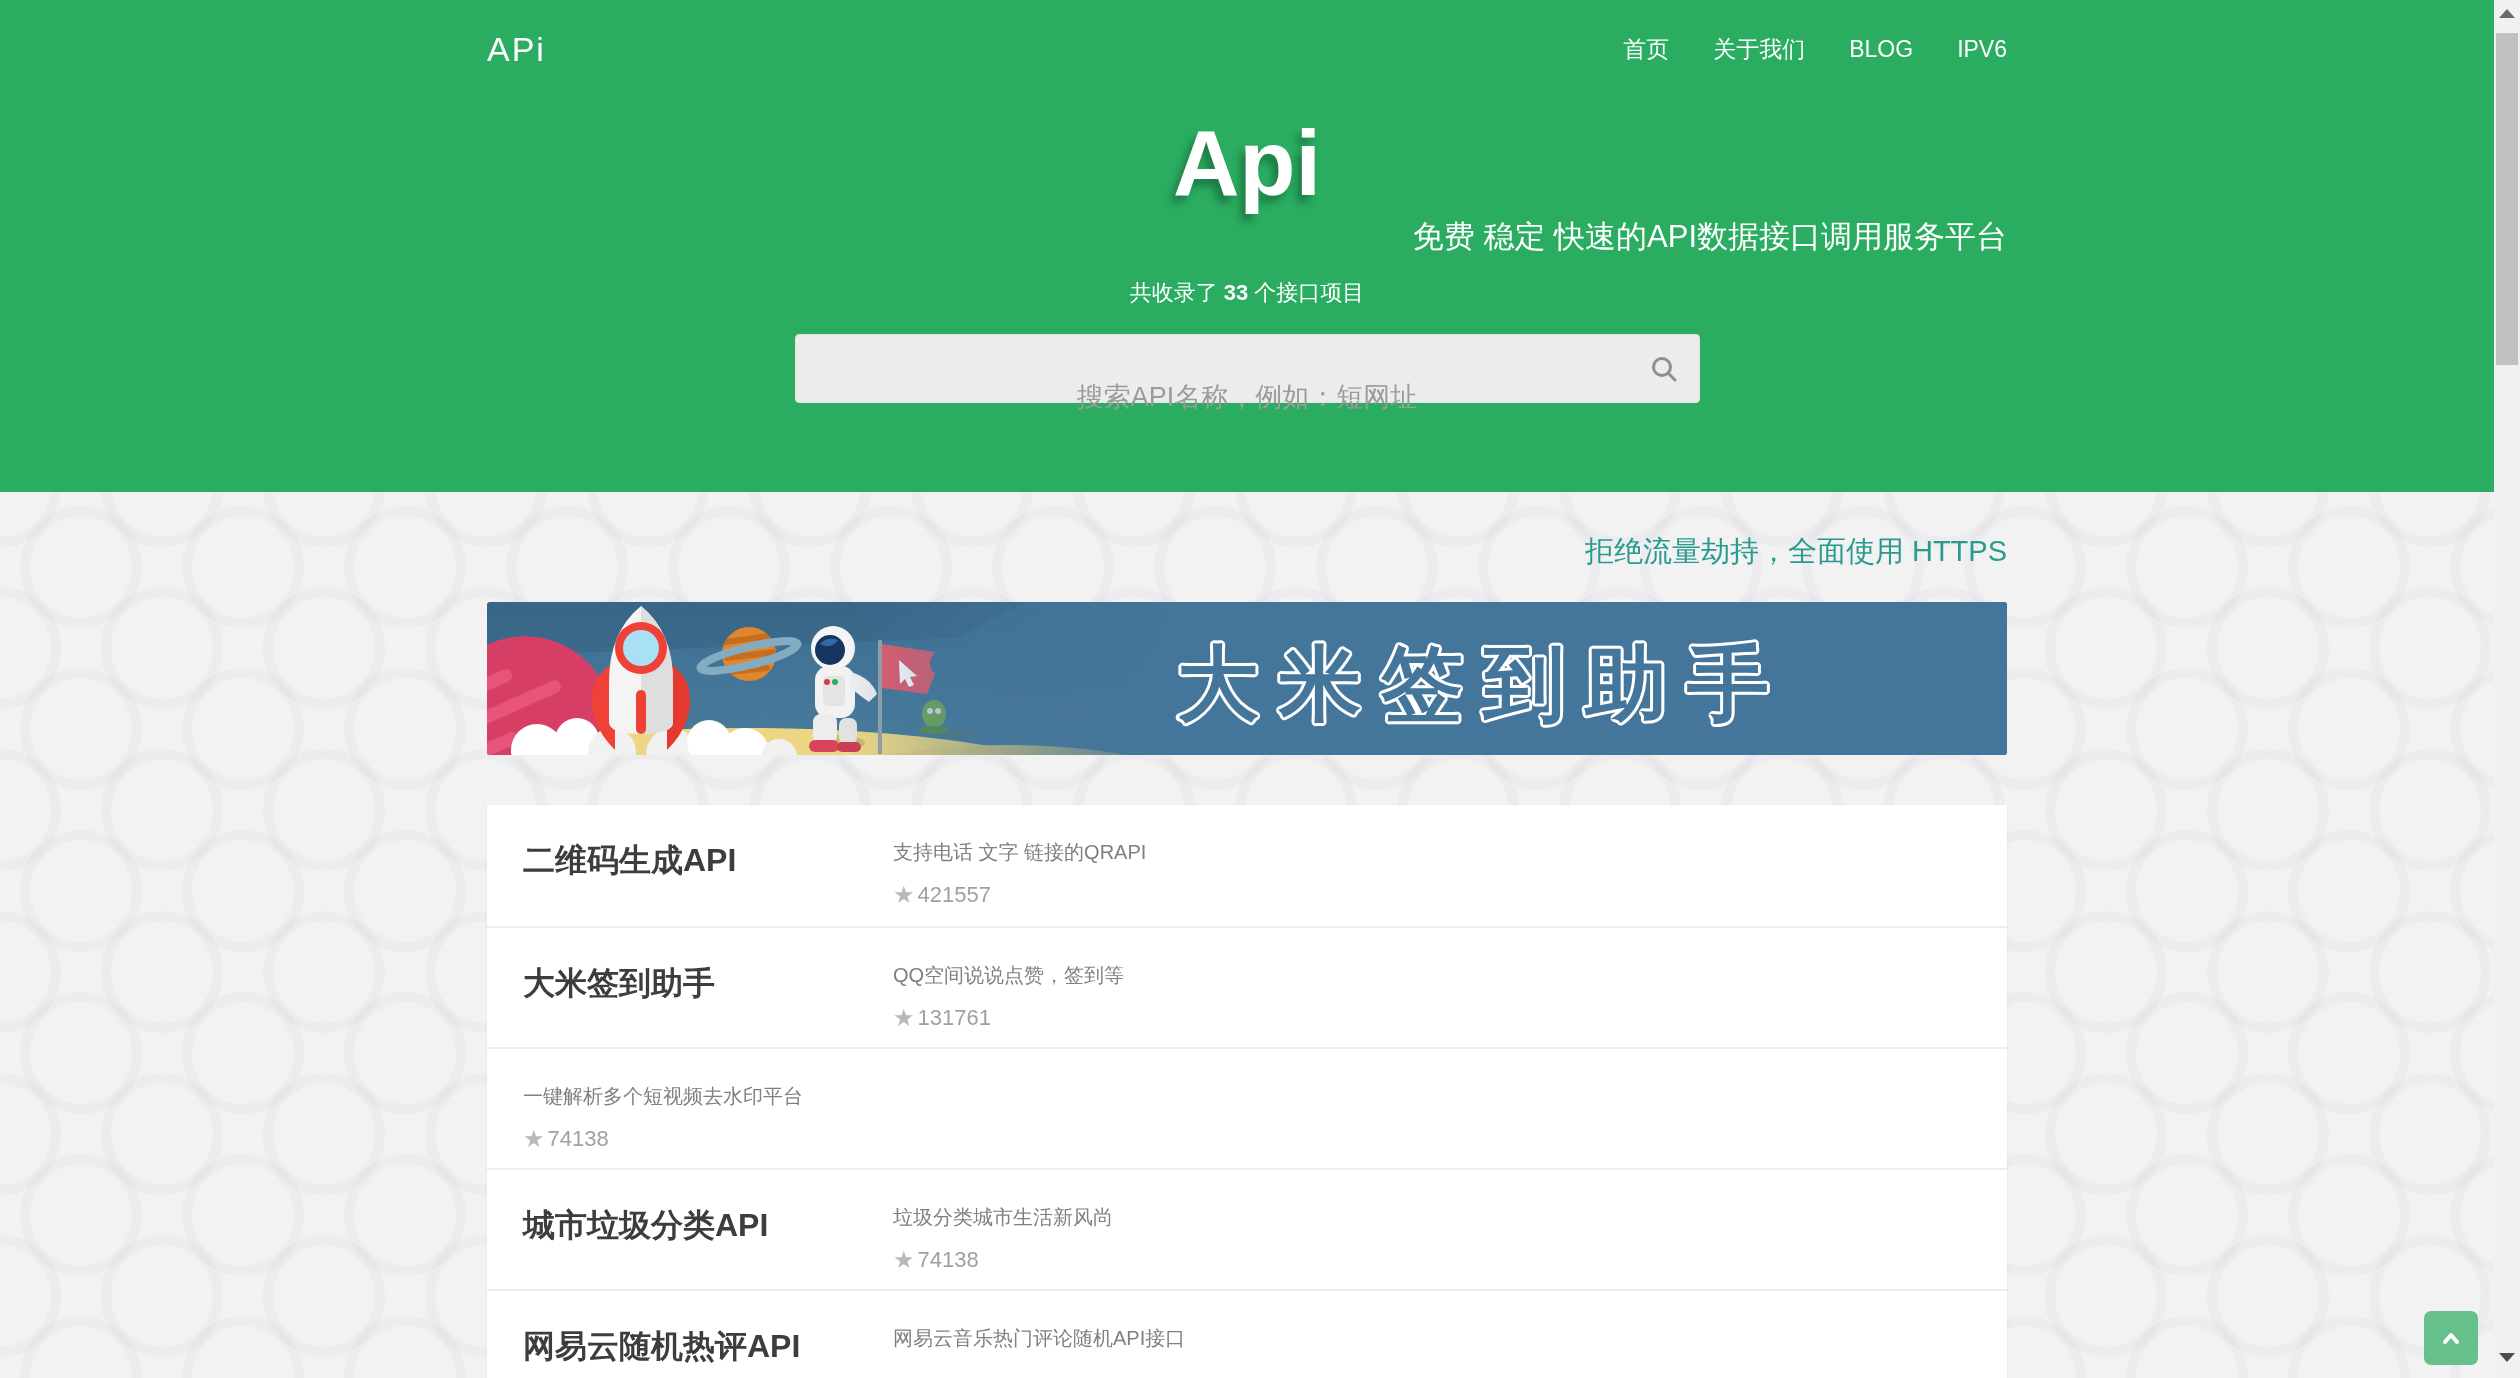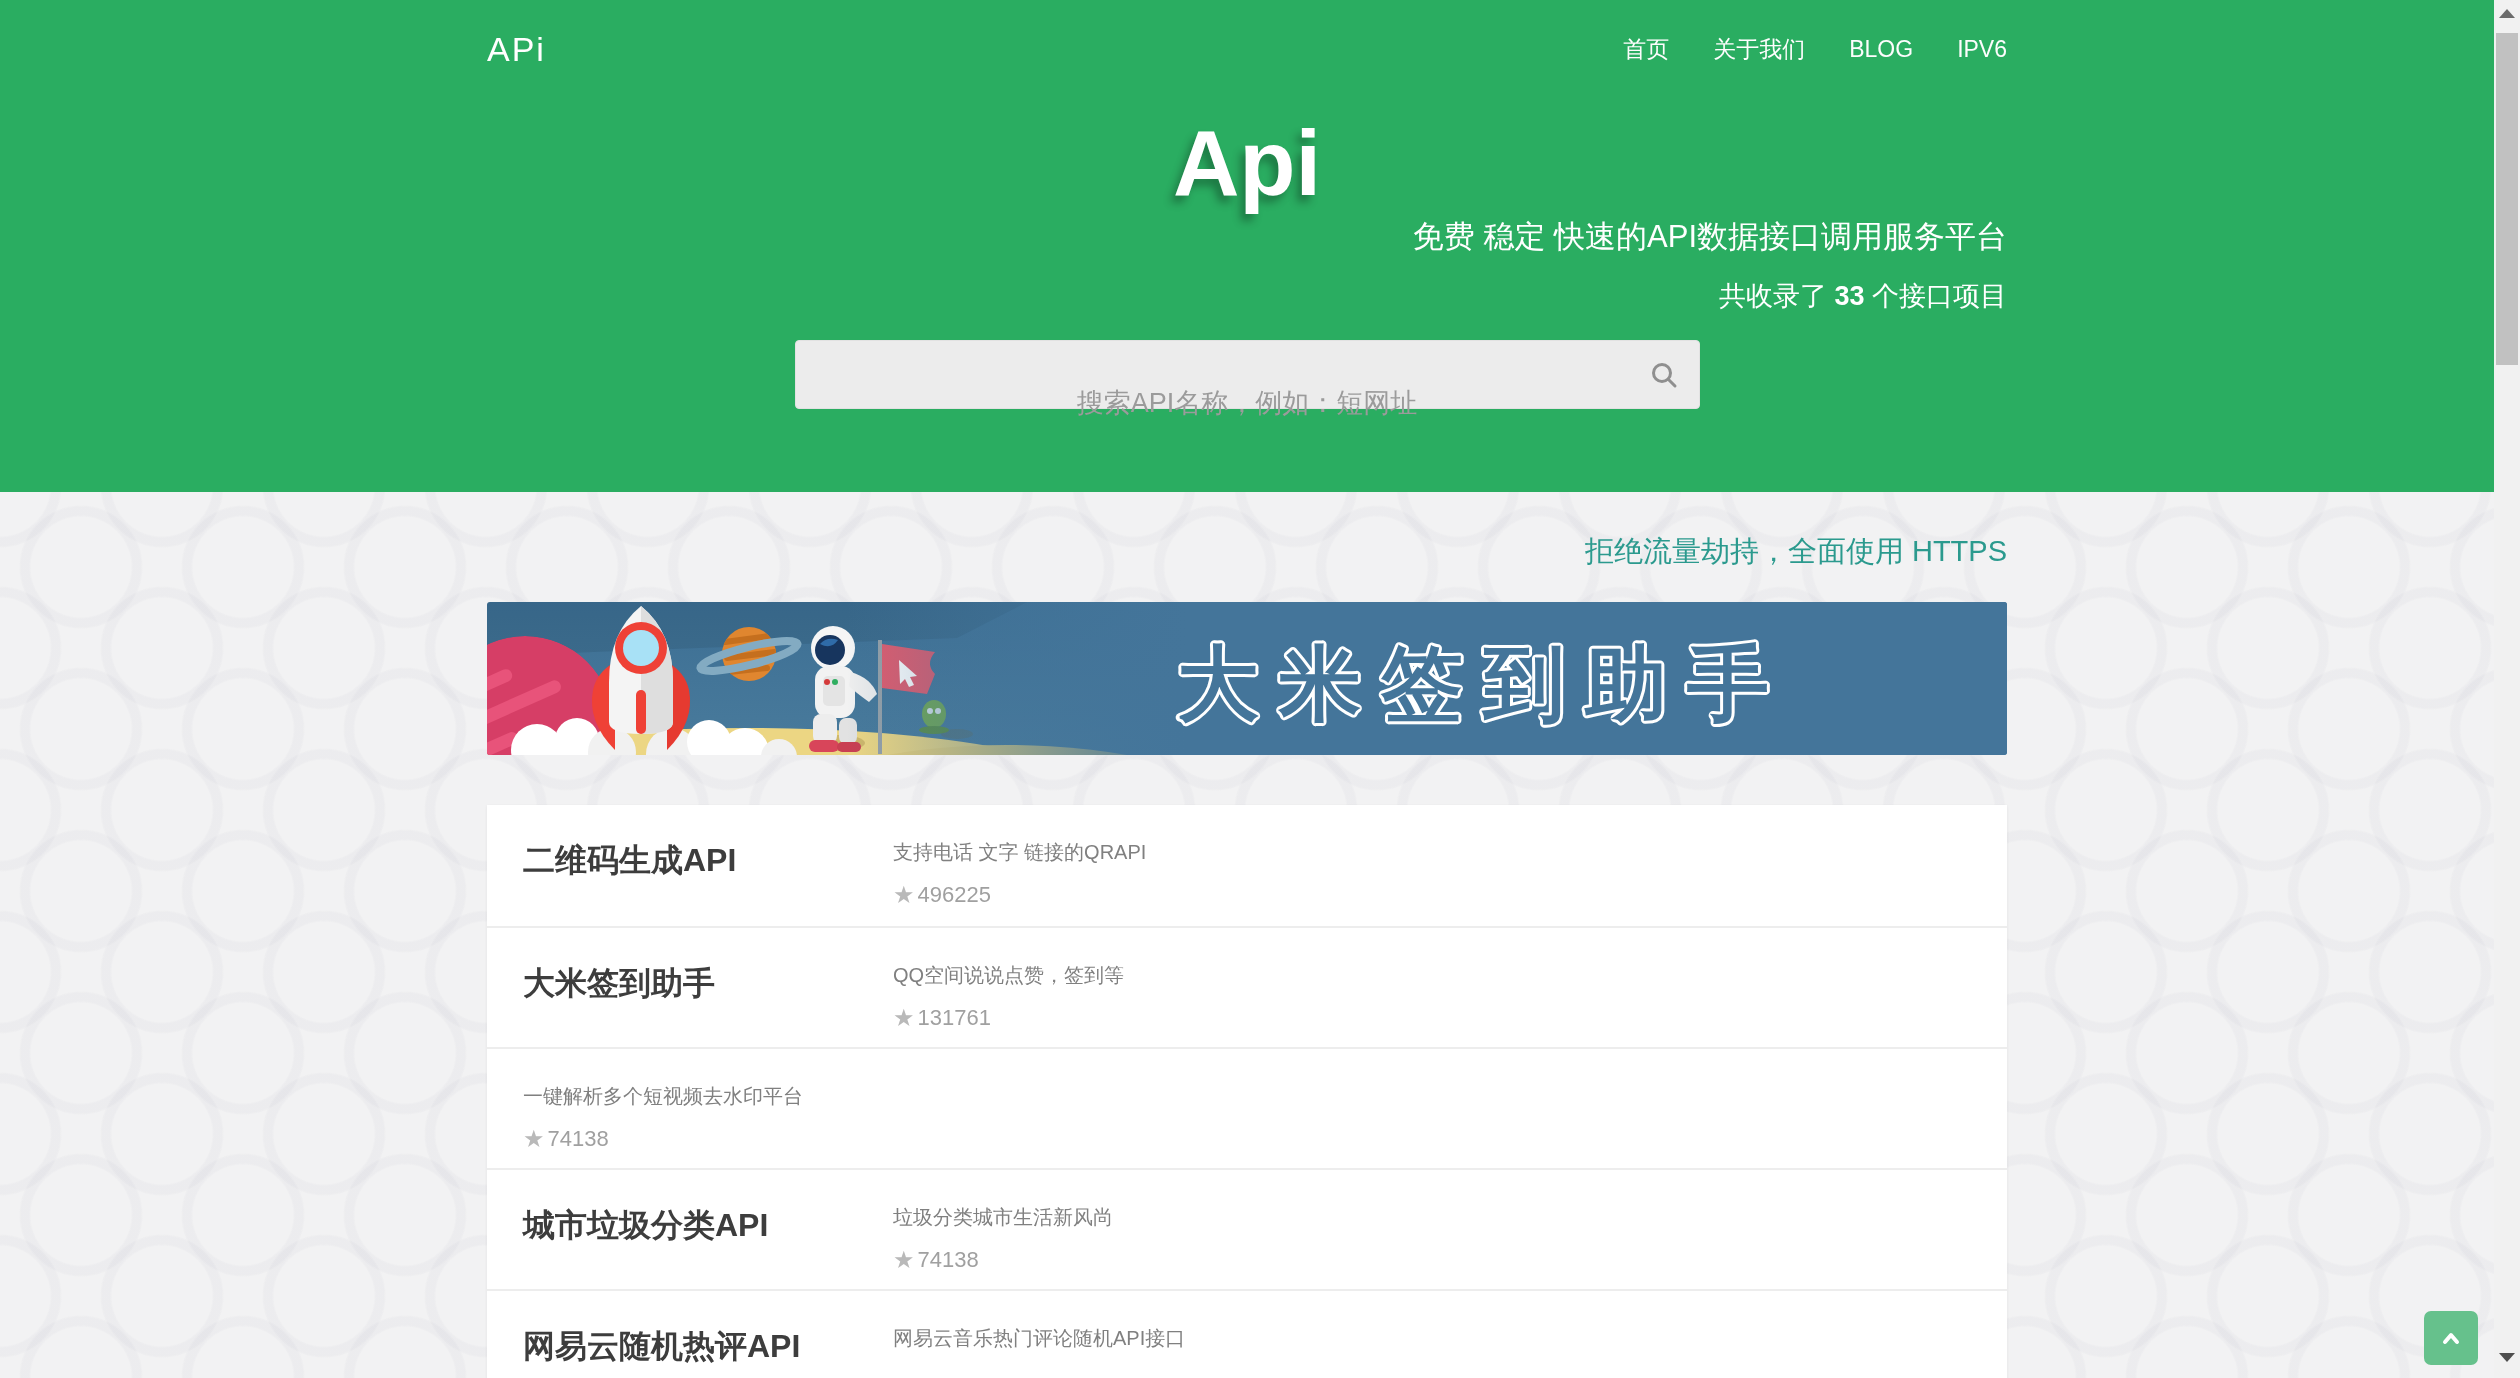--- a/index.html
+++ b/index.html
@@ -26,21 +26,21 @@
   .hero { height:492px; background:#2aad61; color:#fff; }
   .nav-row { display:flex; justify-content:space-between; align-items:center; padding-top:30px; }
   .logo { font-size:34px; font-weight:300; letter-spacing:2px; color:#fff; cursor:pointer; }
   .nav { display:flex; gap:44px; list-style:none; align-items:center; }
   .nav li { font-size:23px; color:#fdfdfd; cursor:pointer; }
   .hero-title {
     margin-top:46px; text-align:center; font-size:92px; font-weight:bold; line-height:1.05;
     text-shadow:-5px 7px 9px rgba(0,0,0,0.30);
   }
   .hero-sub { margin-top:4px; text-align:right; font-size:31px; font-weight:300; }
-  .hero-count { margin-top:20px; text-align:right; font-size:27px; }
+  .hero-count { margin-top:20px; text-align:center; font-size:22px; }
   .hero-count b { font-weight:bold; }
   .search-wrap {
     margin:26px auto 0; width:905px; height:69px; position:relative;
     background:#ececec; border:1px solid #e2e2e2; border-radius:4px;
   }
   .search-input {
     width:100%; height:100%; background:transparent; border:none; outline:none;
     text-align:center; font-size:27px; color:#555; font-family:inherit;margin-top:29px;
   }
   .search-input::placeholder { color:#9b9b9b; opacity:1; }
@@ -225,21 +225,21 @@
 
   <div class="container">
     <div class="card">
 
       <div class="api-row">
         <div class="api-name">二维码生成API</div>
         <div class="api-main">
           <div class="api-desc">支持电话 文字 链接的QRAPI</div>
           <div class="api-stars">
               <span class="star-glyph">★</span>
-              <span>496225</span>
+              <span>421557</span>
             </div>
         </div>
       </div>
 
       <div class="api-row">
         <div class="api-name">大米签到助手</div>
         <div class="api-main">
           <div class="api-desc">QQ空间说说点赞，签到等</div>
           <div class="api-stars">
               <span class="star-glyph">★</span>

